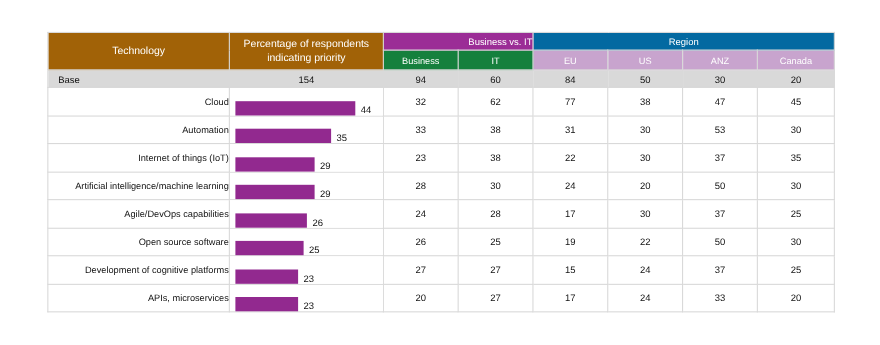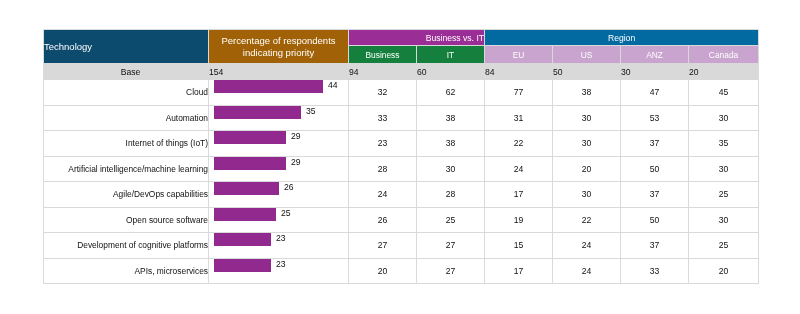--- a/index.html
+++ b/index.html
@@ -33,24 +33,24 @@
   table.priority-table th {
     border: 1px solid #d9d9d9;
     padding: 0;
     margin: 0;
     font-weight: normal;
     vertical-align: middle;
   }
 
   
   .hdr-tech {
-    background: #0c4a6e;
+    background: #a16207;
     color: #ffffff;
     font-size: 9.5px;
-    text-align: left;
+    text-align: center;
     padding-left: 9px;
     height: 33px;
     border-color: #3b1660;
   }
   .hdr-pct {
     background: #a16207;
     color: #ffffff;
     font-size: 9.5px;
     text-align: center;
     line-height: 1.25;
@@ -89,24 +89,25 @@
     height: 14px;
     border-color: #ffffff;
   }
 
   
   .base-row td {
     background: #d9d9d9;
     height: 15px;
     font-size: 8.6px;
     color: #111111;
+    text-align: center;
     border-color: #cfcfcf;
   }
   .base-row td.rowlabel {
-    text-align: center;
+    text-align: left;
     padding-left: 9px;
   }
 
   
   .body-row td {
     height: 24.5px;
     font-size: 8.6px;
     color: #111111;
     text-align: center;
     background: #ffffff;
@@ -125,21 +126,21 @@
 
   
   td.barcell {
     padding: 0;
     position: relative;
   }
   .bar-holder {
     position: relative;
     height: 24.5px;
     display: flex;
-    align-items: flex-start;
+    align-items: flex-end;
     padding-left: 5px;
   }
   .bar {
     height: 13px;
     background: #92298f;
     flex: 0 0 auto;
   }
   .bar-value {
     font-size: 8.6px;
     color: #111111;

